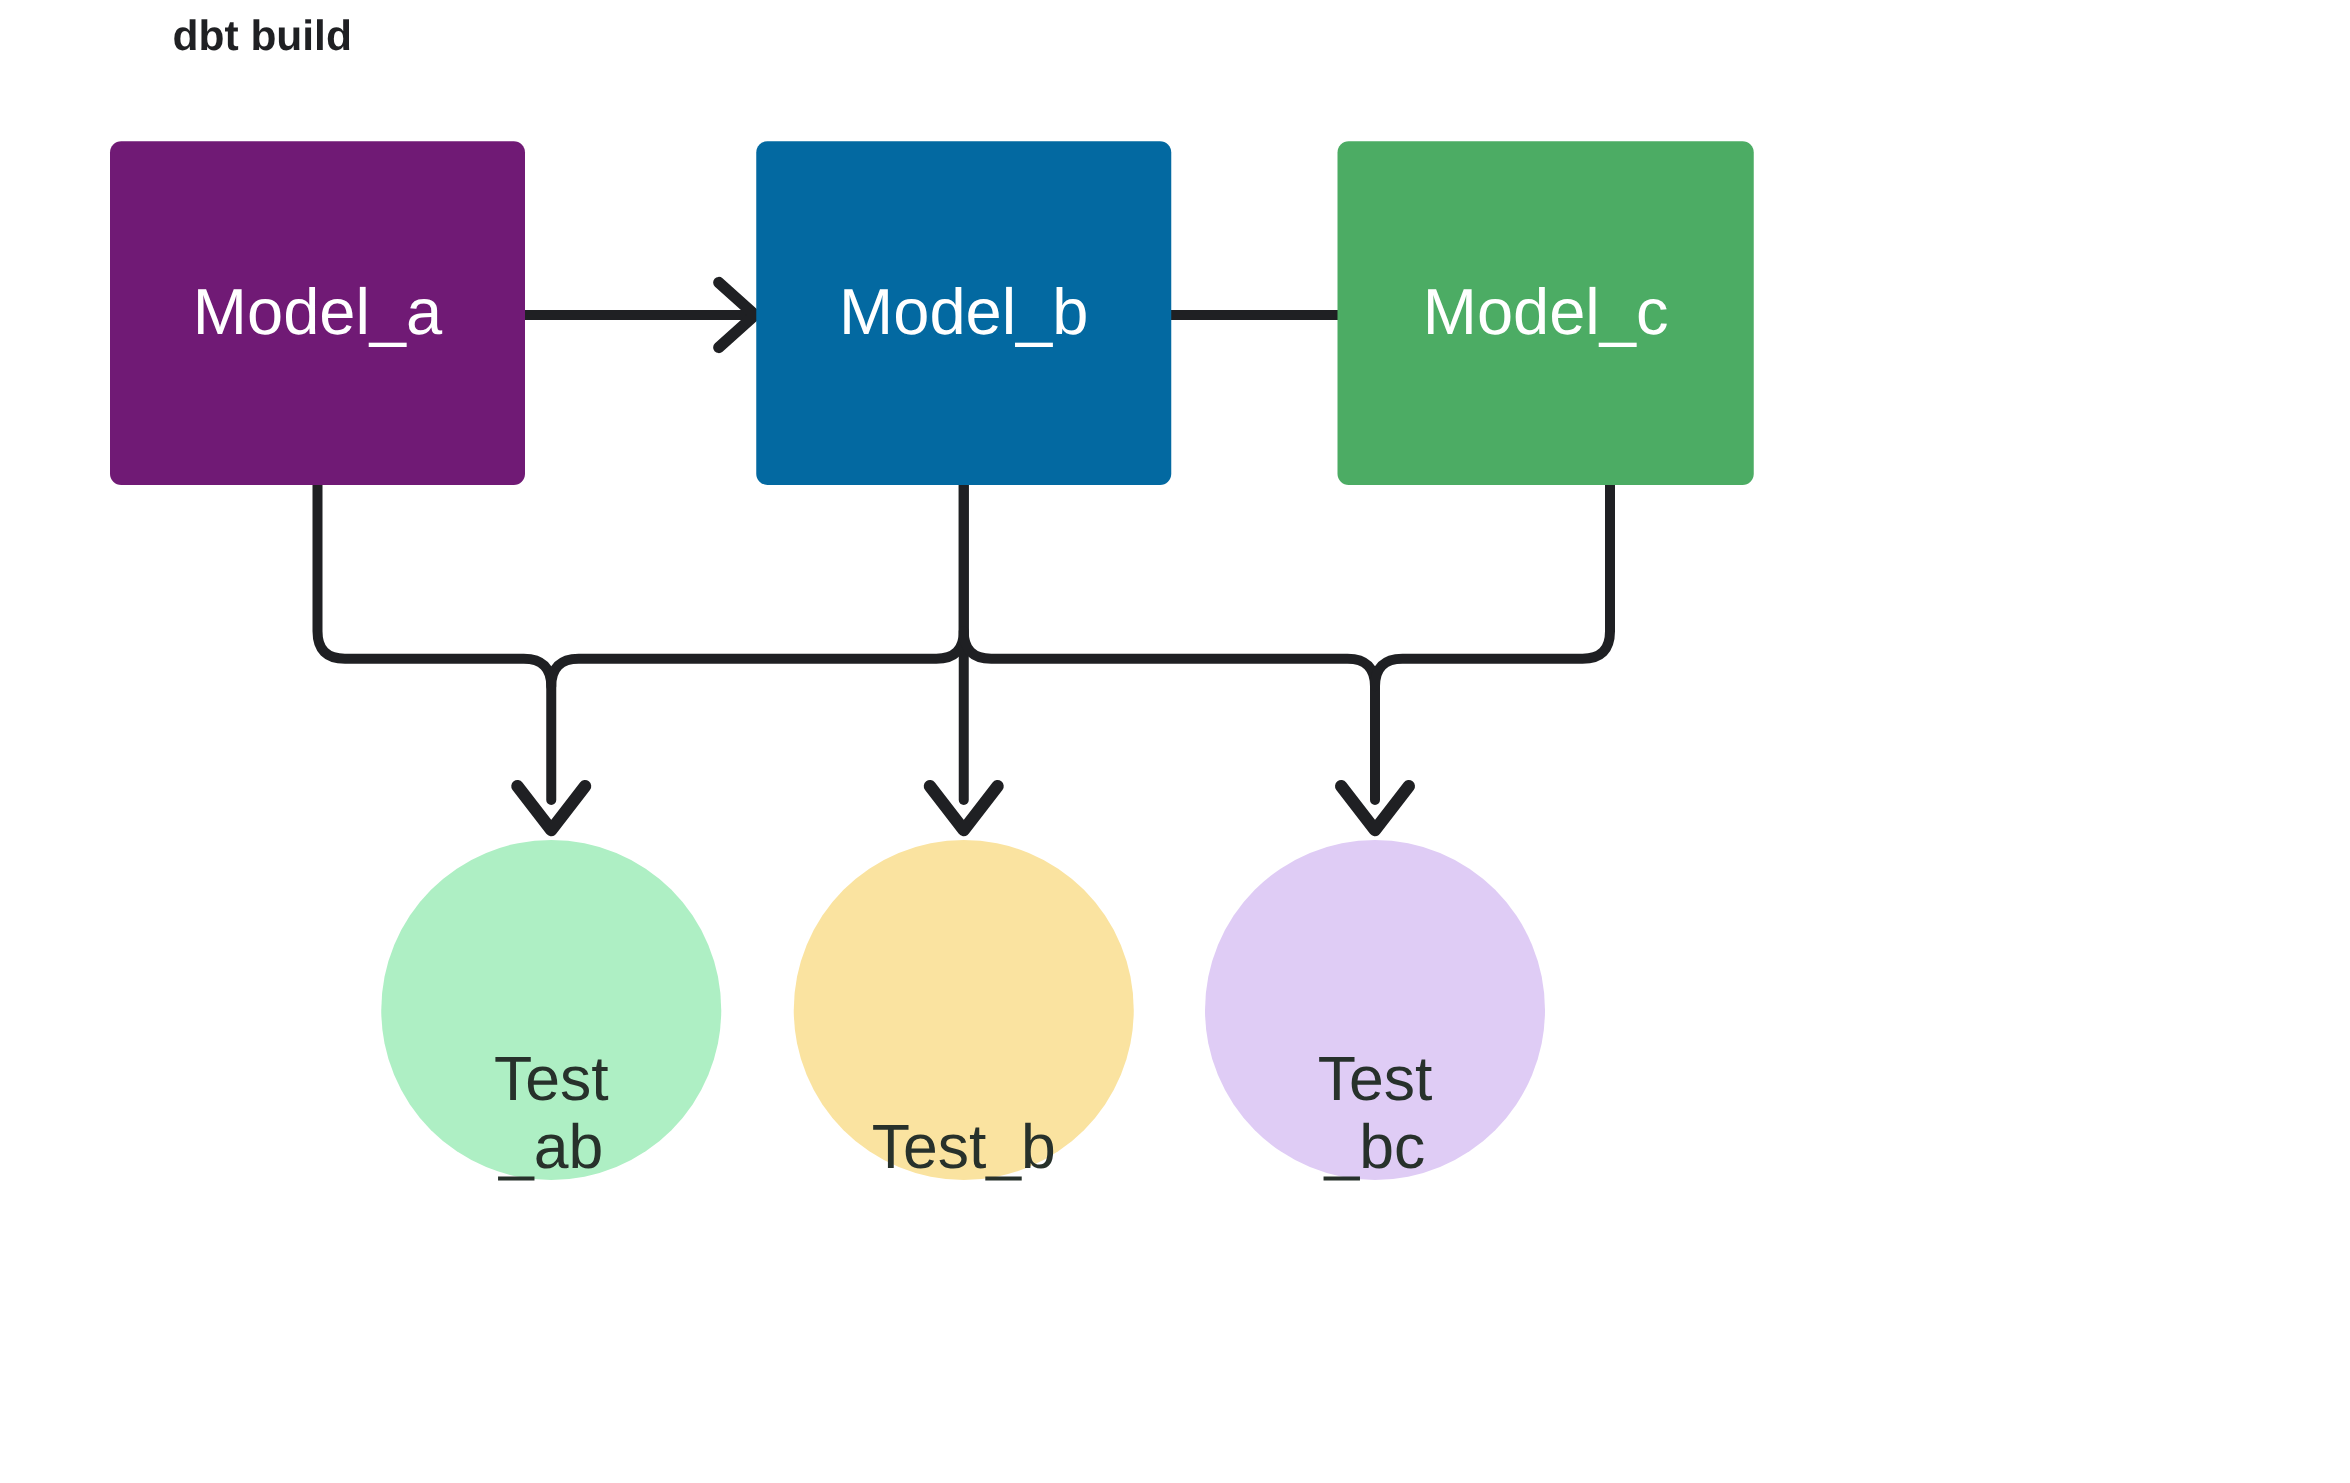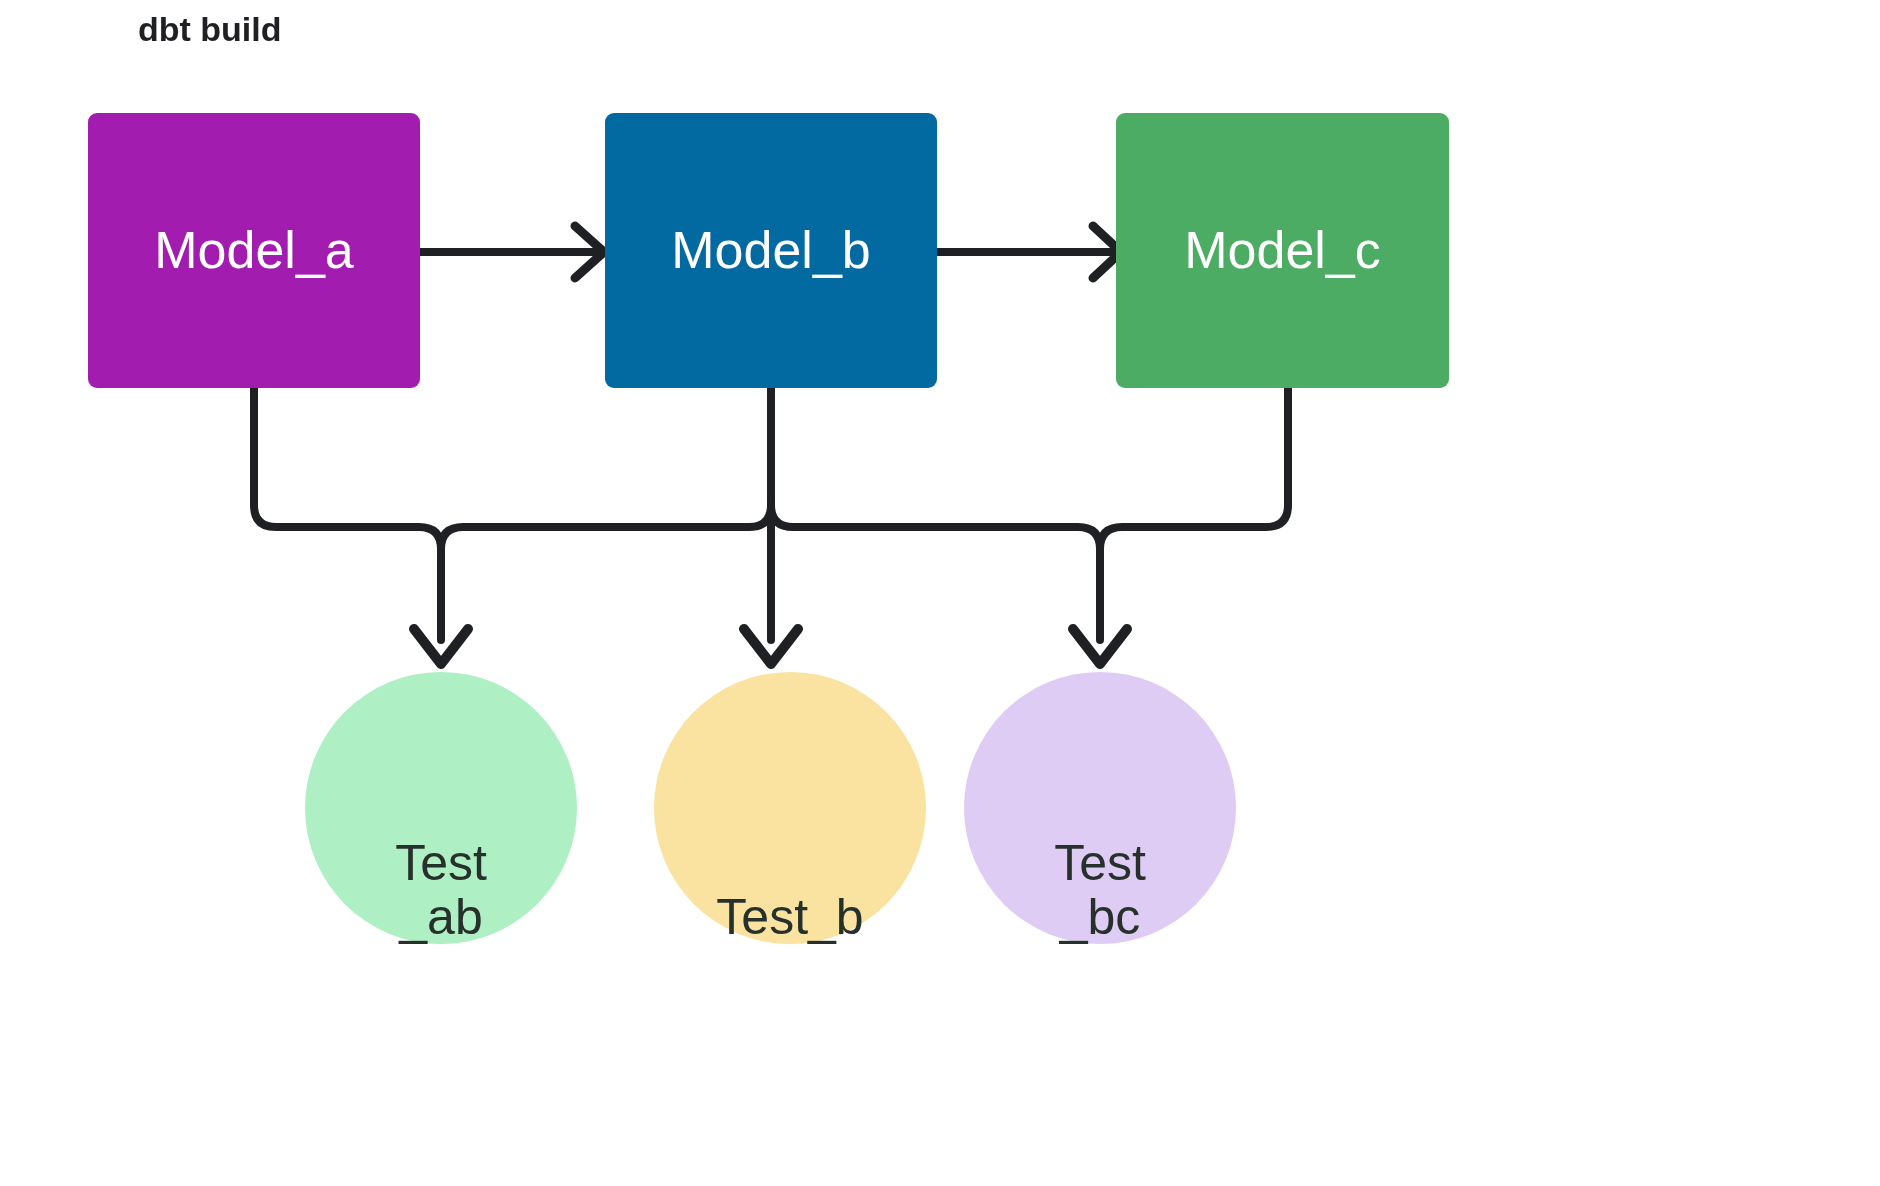--- a/index.html
+++ b/index.html
@@ -106,38 +106,38 @@
       <path d="M 771 505 Q 771 527 793 527 L 1078 527 Q 1100 527 1100 549 L 1100 640" fill="none" stroke="#1f2023" stroke-width="8" stroke-linecap="round" stroke-linejoin="round"></path>
       <polyline points="1073,629 1100,664 1127,629" fill="none" stroke="#1f2023" stroke-width="10" stroke-linecap="round" stroke-linejoin="round"></polyline>
     </g>
 
     <g>
       <path d="M 1288 388 L 1288 505 Q 1288 527 1266 527 L 1122 527 Q 1100 527 1100 549" fill="none" stroke="#1f2023" stroke-width="8" stroke-linecap="round" stroke-linejoin="round"></path>
     </g>
 
   </svg>
 
-  <div class="node-box" style="left:88px; top:113px; width:332px; height:275px; background:#a21caf;">
+  <div class="node-box" style="left:88px; top:113px; width:332px; height:275px; background:#701a75;">
     <span class="node-label">Model_a</span>
   </div>
 
   <div class="node-box" style="left:605px; top:113px; width:332px; height:275px; background:#0369a1;">
     <span class="node-label">Model_b</span>
   </div>
 
-  <div class="node-box" style="left:1116px; top:113px; width:333px; height:275px; background:#4CAC64;align-items:center;">
+  <div class="node-box" style="left:1070px; top:113px; width:333px; height:275px; background:#4CAC64;align-items:center;">
     <span class="node-label">Model_c</span>
   </div>
 
   <div class="node-circle" style="left:305px; top:672px; width:272px; height:272px; background:#AEEFC4;">
     <span class="node-label">Test
 _ab</span>
   </div>
 
-  <div class="node-circle" style="left:654px; top:672px; width:272px; height:272px; background:#FAE3A0;">
+  <div class="node-circle" style="left:635px; top:672px; width:272px; height:272px; background:#FAE3A0;">
     <span class="node-label">Test_b</span>
   </div>
 
   <div class="node-circle" style="left:964px; top:672px; width:272px; height:272px; background:#DFCCF5;">
     <span class="node-label">Test
 _bc</span>
   </div>
 
 </div>
 

